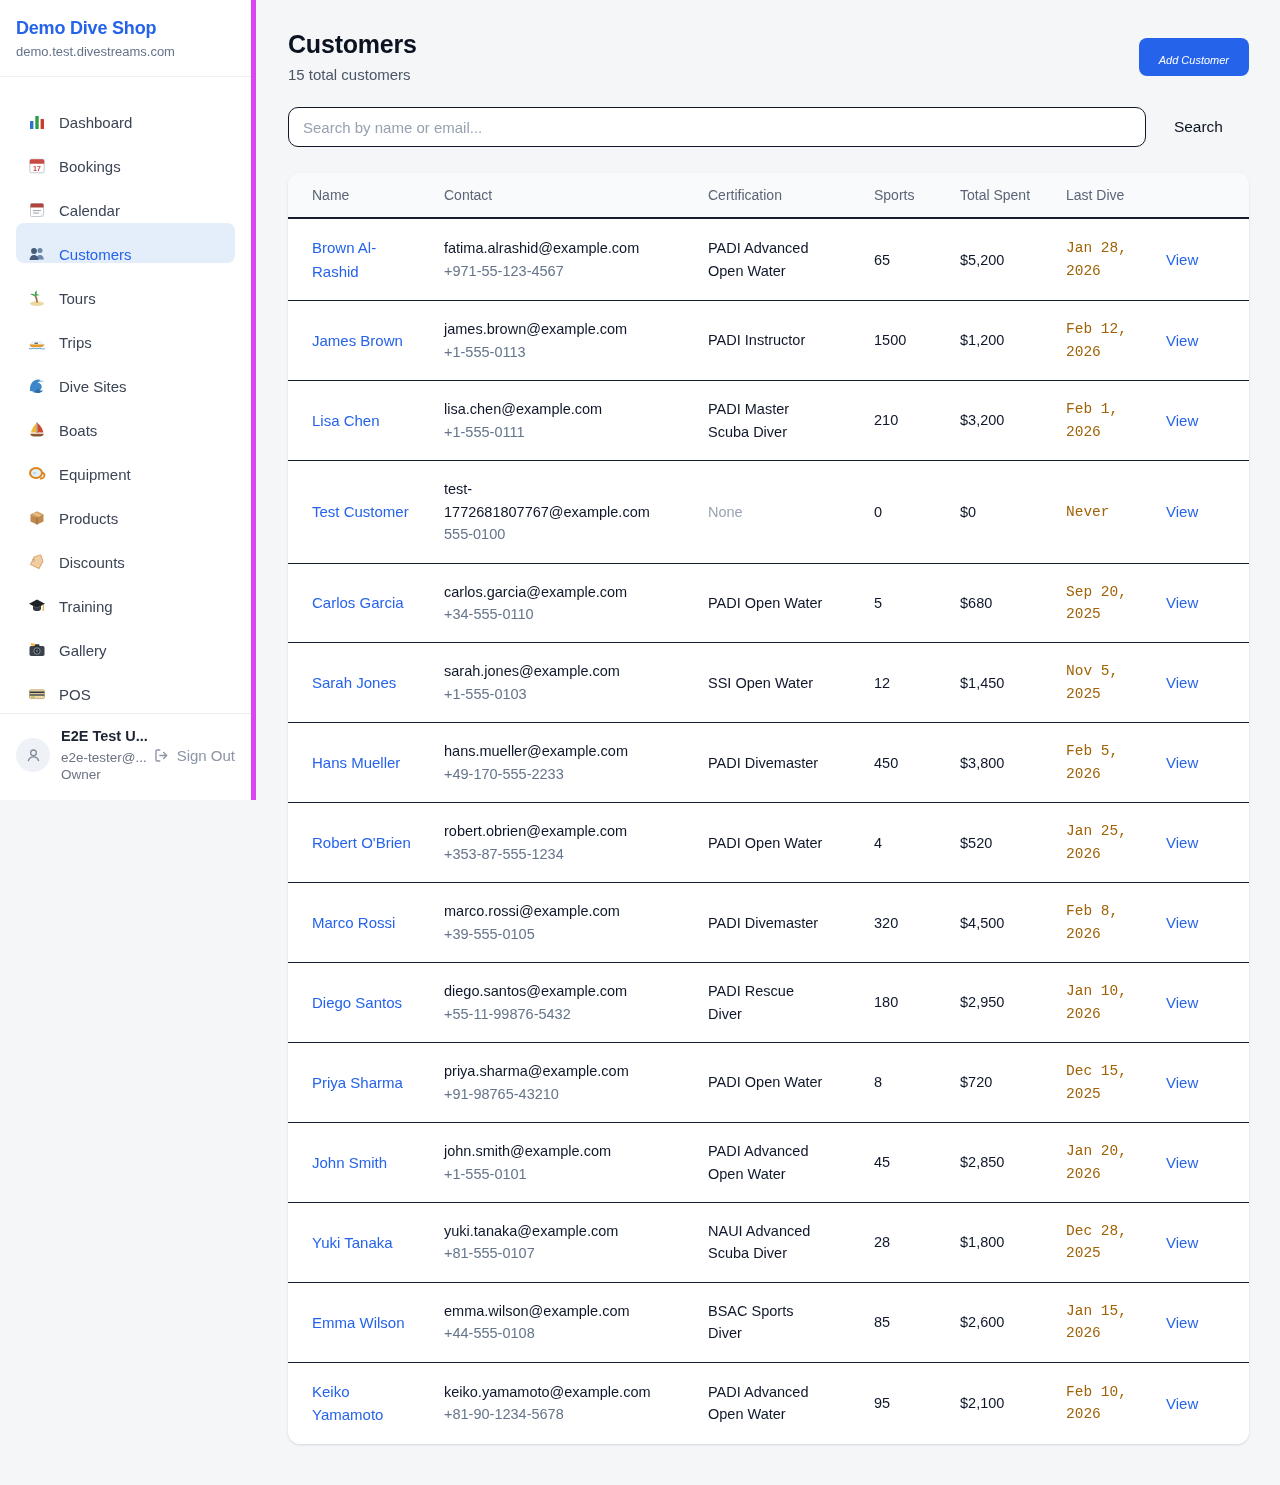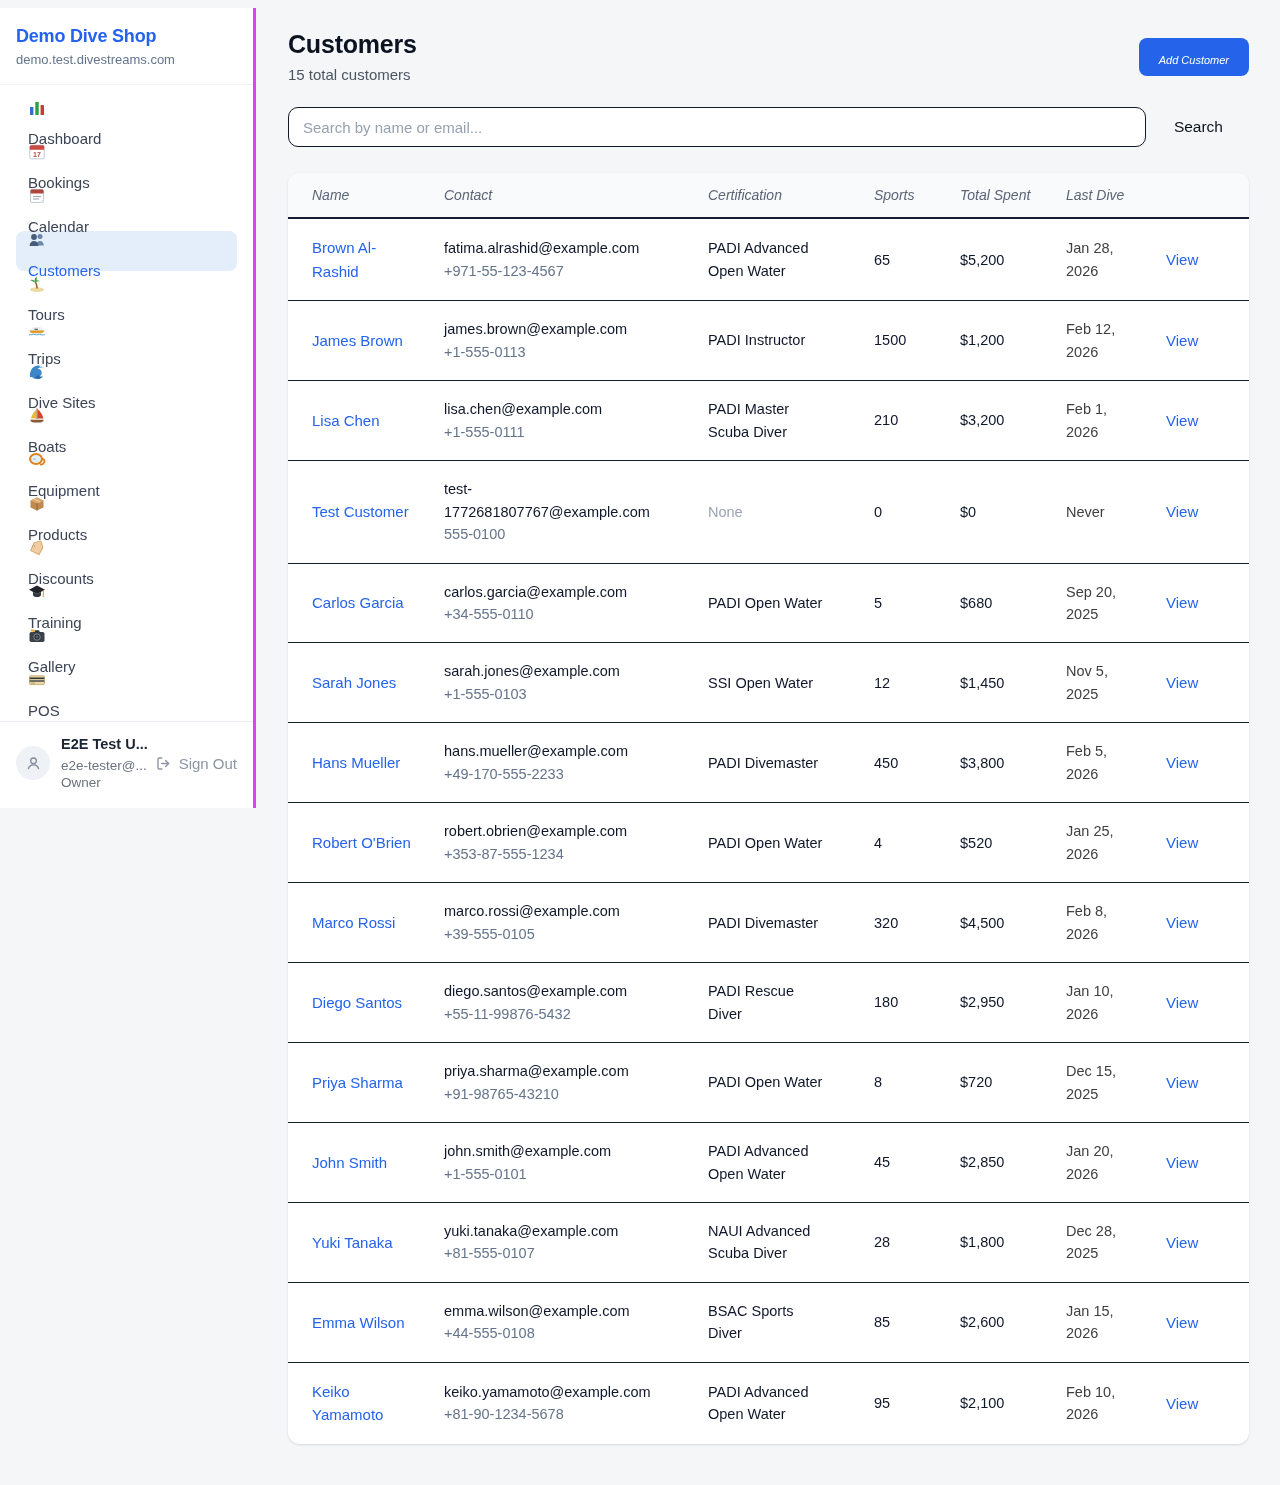--- a/index.html
+++ b/index.html
@@ -7,35 +7,35 @@
   body {
     font-family:"Liberation Sans", sans-serif;
     background:#f4f6f8;
     color:#0f172a;
     position:relative;
     overflow:hidden;
   }
 
   
   .sidebar {
-    position:absolute; left:0; top:8px;
+    position:absolute; left:0; top:0;
     width:256px; height:800px;
     background:#ffffff;
-    border-right:3px solid #d946ef;
+    border-right:5px solid #d946ef;
     display:flex; flex-direction:column;
   }
   .sb-header { padding:18px 16px 17px; border-bottom:1px solid #eef1f5; }
   .sb-title { font-size:18px; font-weight:700; color:#2563eb; letter-spacing:-0.2px; }
   .sb-domain { font-size:13px; color:#64748b; margin-top:5px; }
   .nav { padding:14px 16px 0; flex:1; }
   .nav-item {
-    display:flex; align-items:flex-start; gap:13px;
+    display:flex; align-items:flex-end; gap:13px;
     height:40px; padding:0 12px; border-radius:8px;
     margin-bottom:4px; cursor:pointer;
-    font-size:15px; color:#3b4454;flex-direction:column;
+    font-size:15px; color:#3b4454;
   }
   .nav-item.active { background:#e4edfa; color:#2563eb; font-weight:500; }
   .nav-icon { width:18px; height:18px; display:inline-flex; flex:none; }
   .nav-icon svg { width:18px; height:18px; }
 
   .sb-footer {
     border-top:1px solid #e9edf2;
     padding:14px 16px 18px;
     display:flex; align-items:center; gap:11px;
   }
@@ -88,38 +88,37 @@
     box-shadow:0 1px 2px rgba(16,24,40,.05), 0 1px 3px rgba(16,24,40,.08);
     overflow:hidden;
   }
   table { width:100%; border-collapse:collapse; table-layout:fixed; }
   thead th {
     background:#f8fafc;
     text-align:left; vertical-align:middle;
     font-size:14px; font-weight:500; color:#5b6575;
     padding:12px 16px; line-height:1.45;
     border-bottom:2px solid #141e2e;
-    font-style:italic;
   }
   thead th:first-child { padding-left:24px; }
   tbody td {
     vertical-align:middle;
     padding:17px 16px;
     font-size:14.5px; line-height:1.55;
   }
   tbody td:first-child { padding-left:24px; }
   tbody tr + tr td { border-top:1.5px solid #141e2e; }
   .c-contact { padding-right:28px !important; }
   .c-cert { padding-right:30px !important; color:#0f172a; }
   .c-cert.muted { color:#9aa3b2; }
   a.name-link, a.view-link { color:#2563eb; text-decoration:none; font-weight:500; font-size:15px; cursor:pointer; }
   .email { color:#0f172a; overflow-wrap:break-word; }
   .phone { color:#64748b; }
   .c-dives, .c-spent { color:#0f172a; }
-  .c-last { color:#404040; }
+  .c-last { color:#a16207;font-family:Liberation Mono, monospace; }
 </style>
 </head>
 <body>
 
 <aside class="sidebar">
   <div class="sb-header">
     <div class="sb-title">Demo Dive Shop</div>
     <div class="sb-domain">demo.test.divestreams.com</div>
   </div>
 

